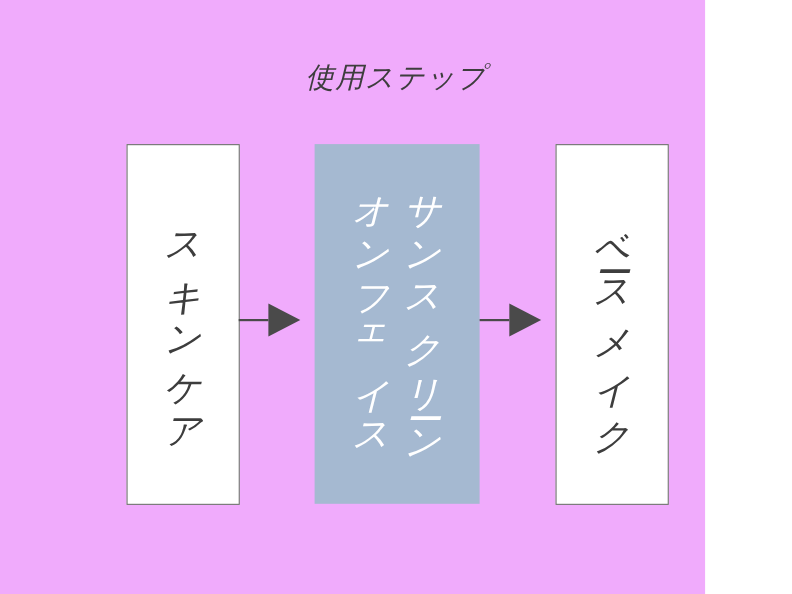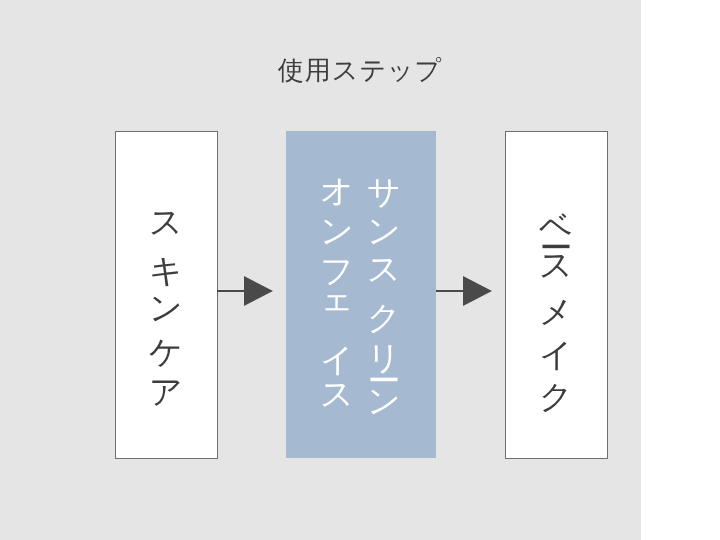--- a/index.html
+++ b/index.html
@@ -8,22 +8,23 @@
     background: #ffffff;
   }
   body {
     font-family: "Liberation Sans", "DejaVu Sans", sans-serif;
   }
 
   #canvas {
     position: relative;
     width: 641px;
     height: 540px;
-    background: #e5e5e5;
+    background: #f0abfc;
     overflow: hidden;
+    font-style: italic;
   }
 
   
   .diagram-title {
     position: absolute;
     left: 0;
     top: 54px;
     width: 720px;
     text-align: center;
     font-size: 26px;

